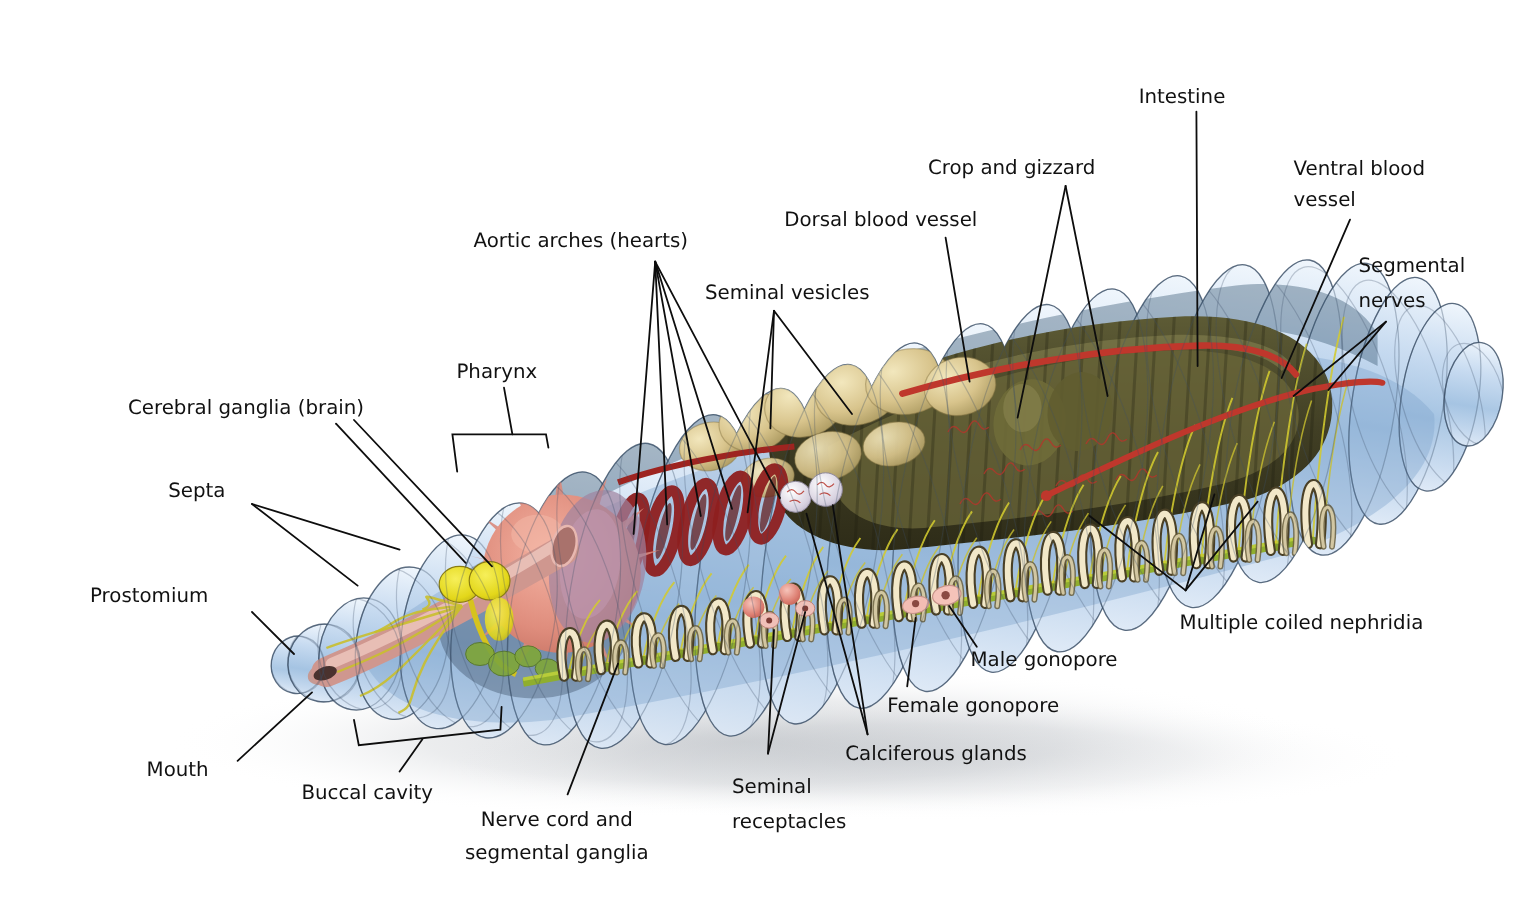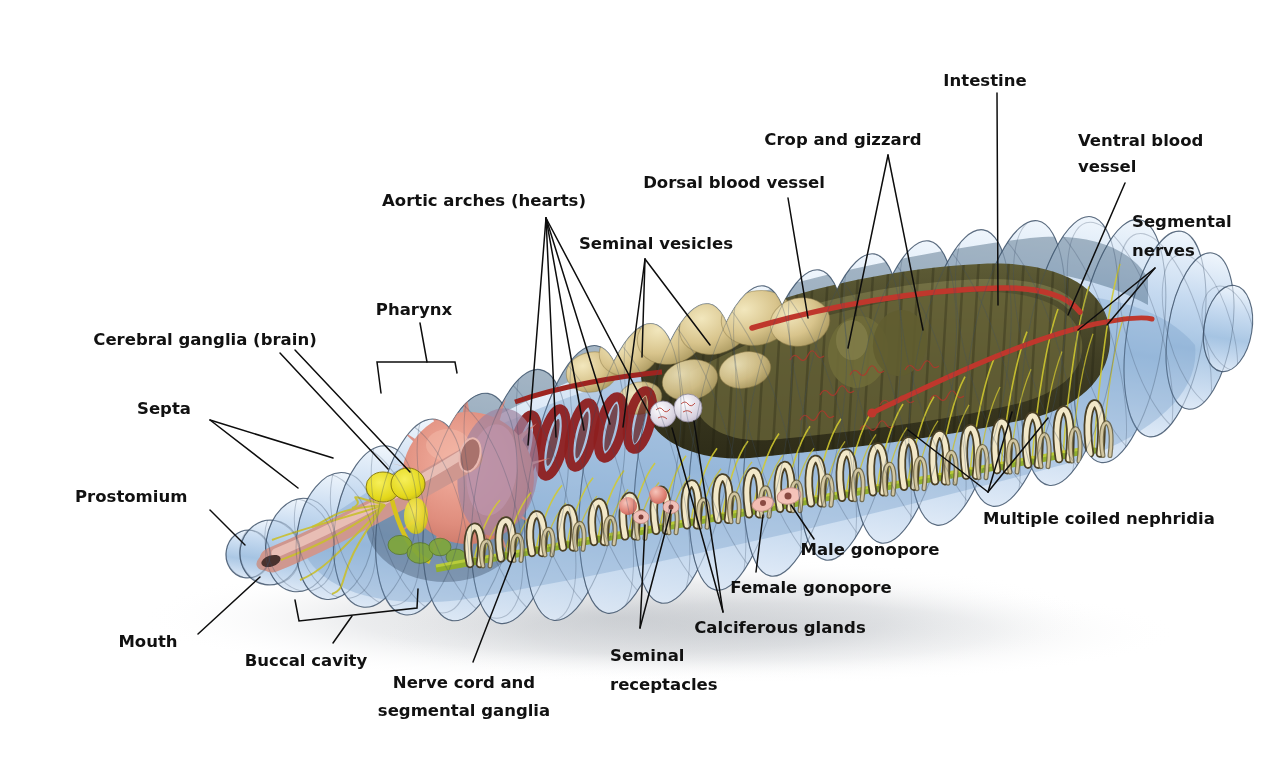--- a/index.html
+++ b/index.html
@@ -1,17 +1,17 @@
 <!DOCTYPE html>
 <html><head>
 <meta charset="utf-8">
 <style>
   html,body{margin:0;padding:0;background:#ffffff;}
   #stage{position:relative;width:1280px;height:765px;background:#ffffff;overflow:hidden;
-         font-family:"DejaVu Sans","Liberation Sans",sans-serif;font-weight:bold;}
+         font-family:"DejaVu Sans","Liberation Sans",sans-serif;}
   svg text{font-family:"DejaVu Sans","Liberation Sans",sans-serif;font-size:16.5px;fill:#111;}
   svg .leader{fill:none;stroke:#0d0d0d;stroke-width:1.5;stroke-linecap:round;stroke-linejoin:miter;}
 </style>
 </head>
 <body>
 
 <div id="stage">
   <svg id="fig" width="1280" height="765" viewBox="0 0 1280 765">
     <defs>
         <linearGradient id="gSeg" x1="0" y1="0" x2="0" y2="1">

